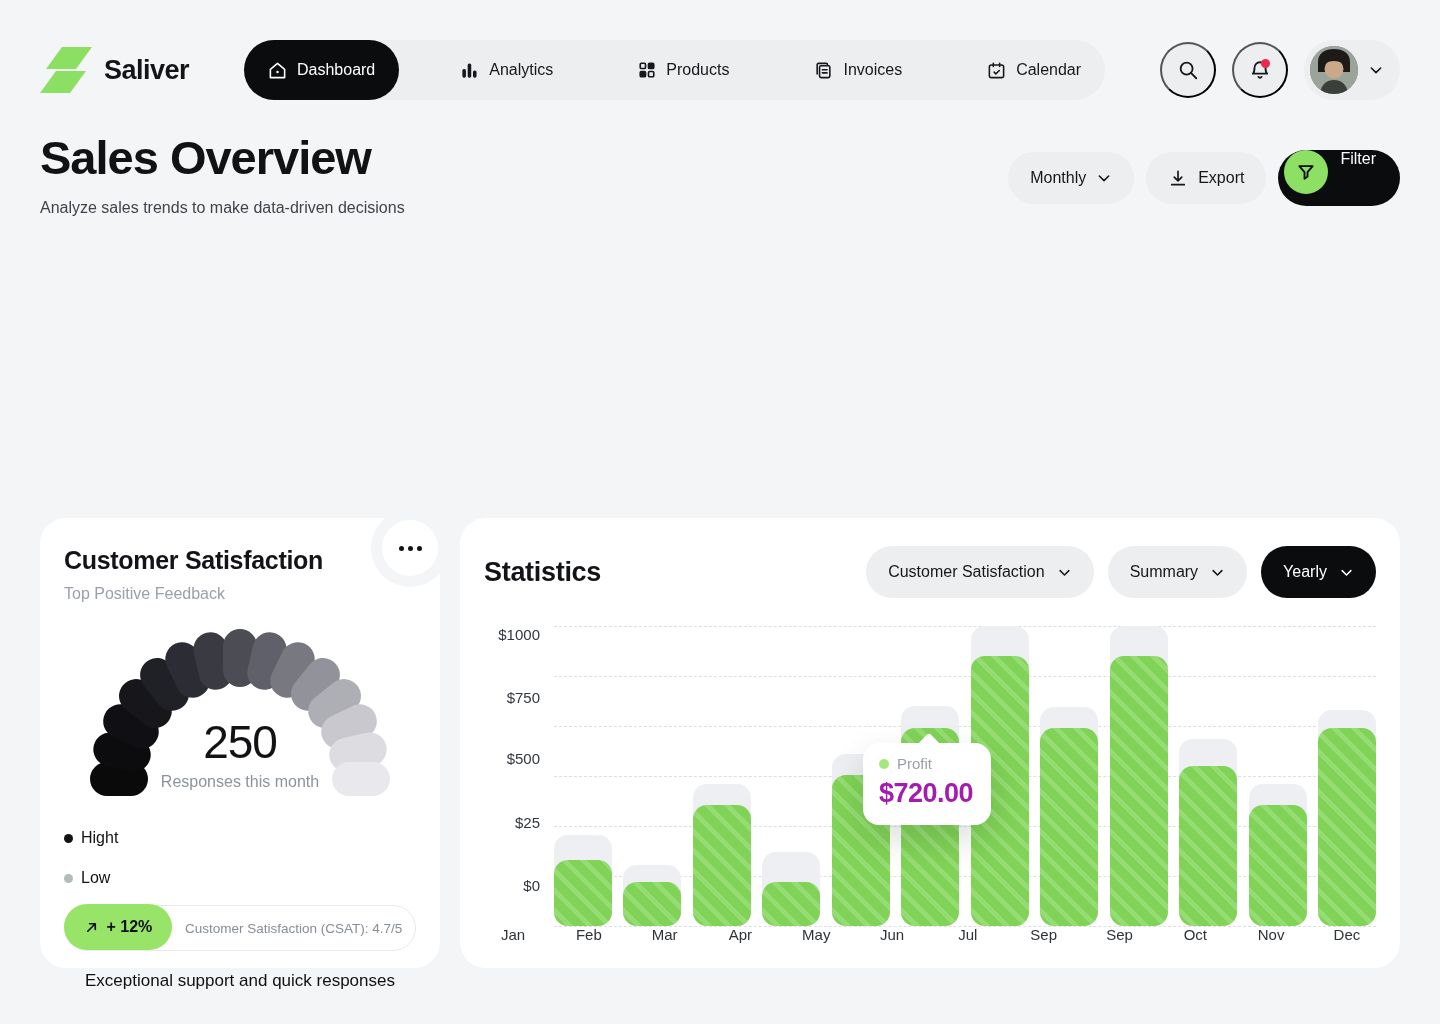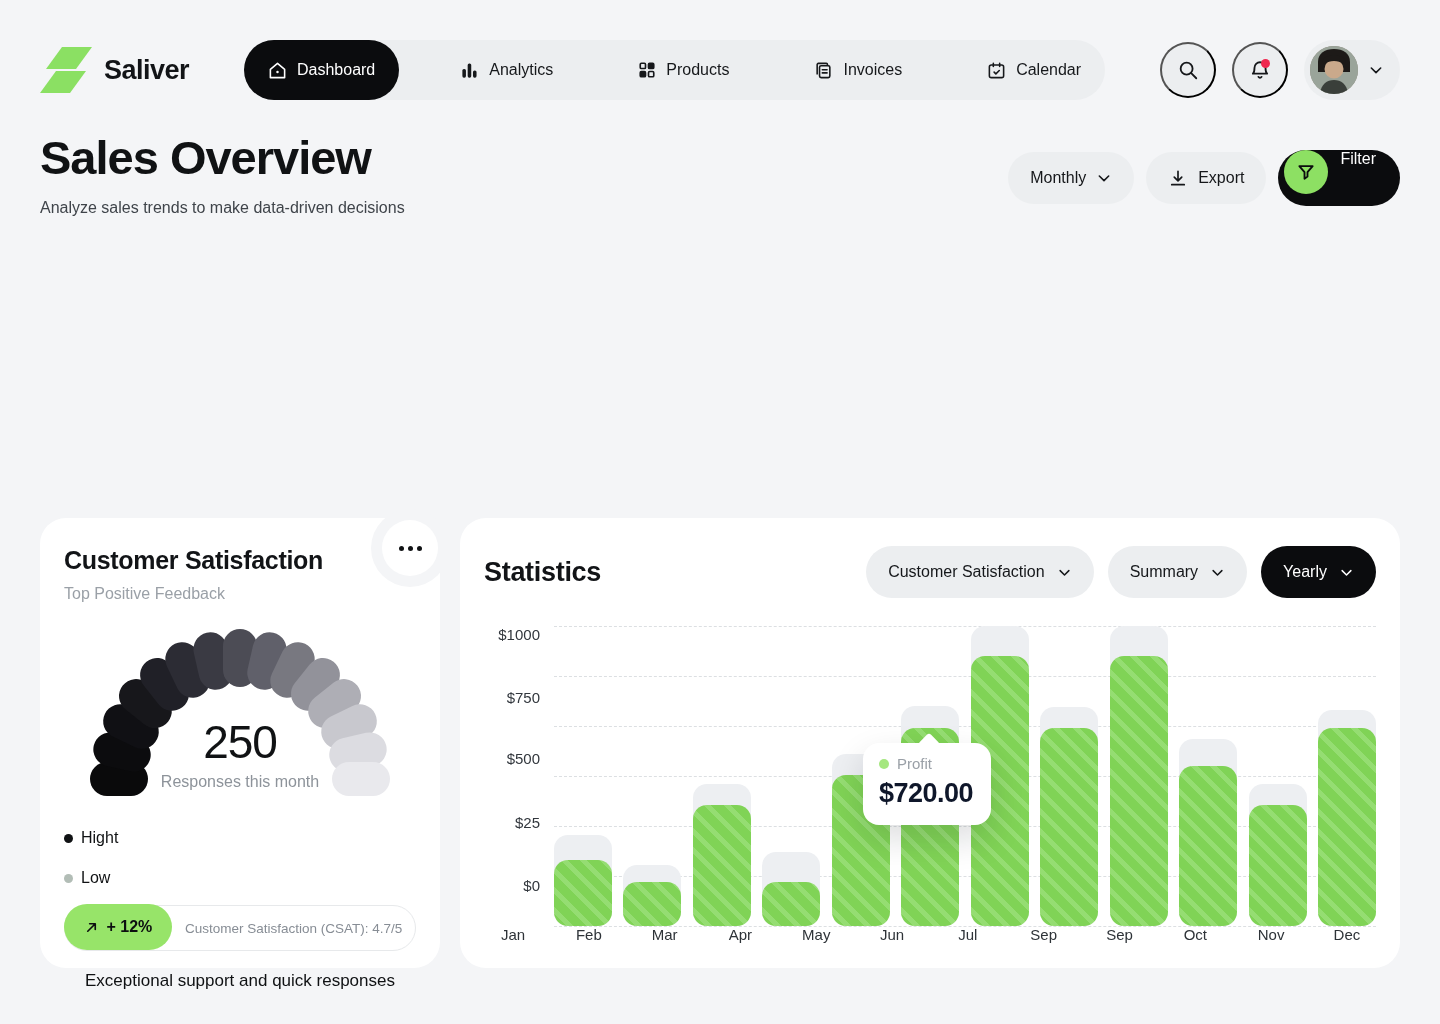--- a/index.html
+++ b/index.html
@@ -106,21 +106,21 @@
   .months { display:flex; justify-content:space-between; }
   .month { width:58px; text-align:center; font-size:15px; color:#2e3338; }
 
   .tooltip { position:absolute; left:309px; top:117px; width:128px; height:82px;
              background:#ffffff; border-radius:16px; box-shadow:0 14px 34px rgba(15,20,25,.14);
              padding:12px 14px 10px 16px; z-index:5; }
   .tooltip-arrow { position:absolute; top:-7px; left:58px; width:16px; height:16px;
                    background:#ffffff; transform:rotate(45deg); border-radius:3px; }
   .tooltip-label { display:flex; align-items:center; gap:8px; font-size:15px; color:#9aa0a7; }
   .tooltip-dot { width:10px; height:10px; border-radius:50%; background:#a5e77f; }
-  .tooltip-value { margin-top:6px; font-size:27px; font-weight:600; letter-spacing:-0.5px; color:#0f172a; }
+  .tooltip-value { margin-top:6px; font-size:27px; font-weight:600; letter-spacing:-0.5px; color:#a21caf; }
 </style>
 </head>
 <body>
 
 <header class="topbar">
   <div class="brand">
     <svg width="52" height="50" viewBox="0 0 52 50">
       <polygon points="22,2 52,2 36,24 6,24" fill="#8be063"></polygon>
       <polygon points="16,26 46,26 30,48 0,48" fill="#8be063"></polygon>
     </svg>

